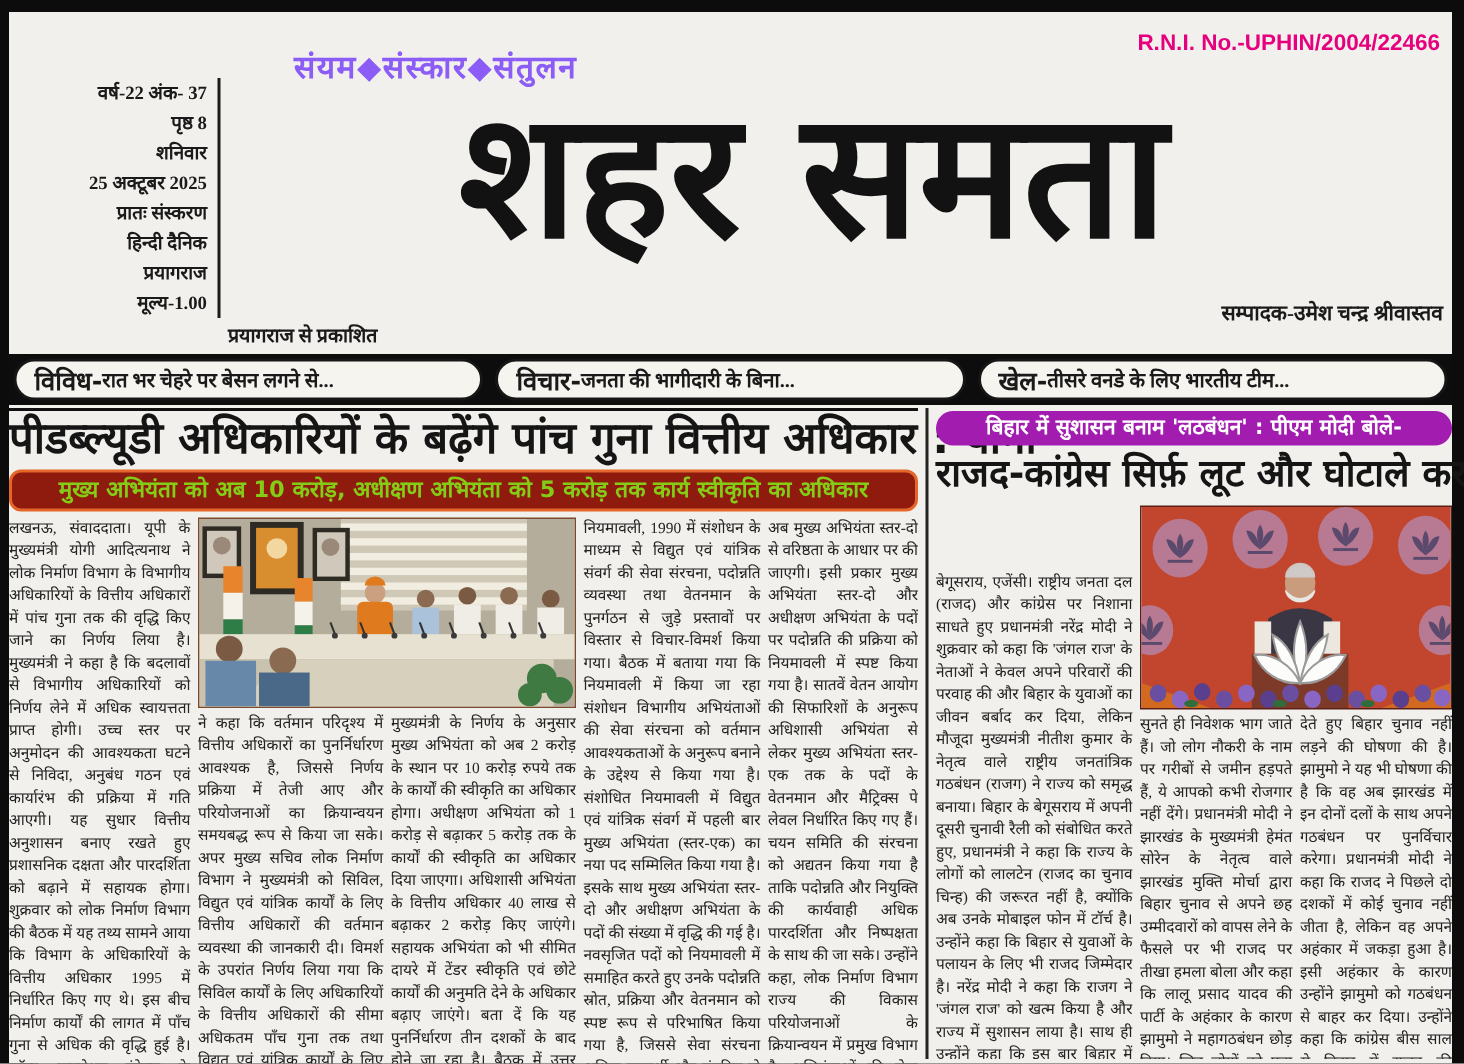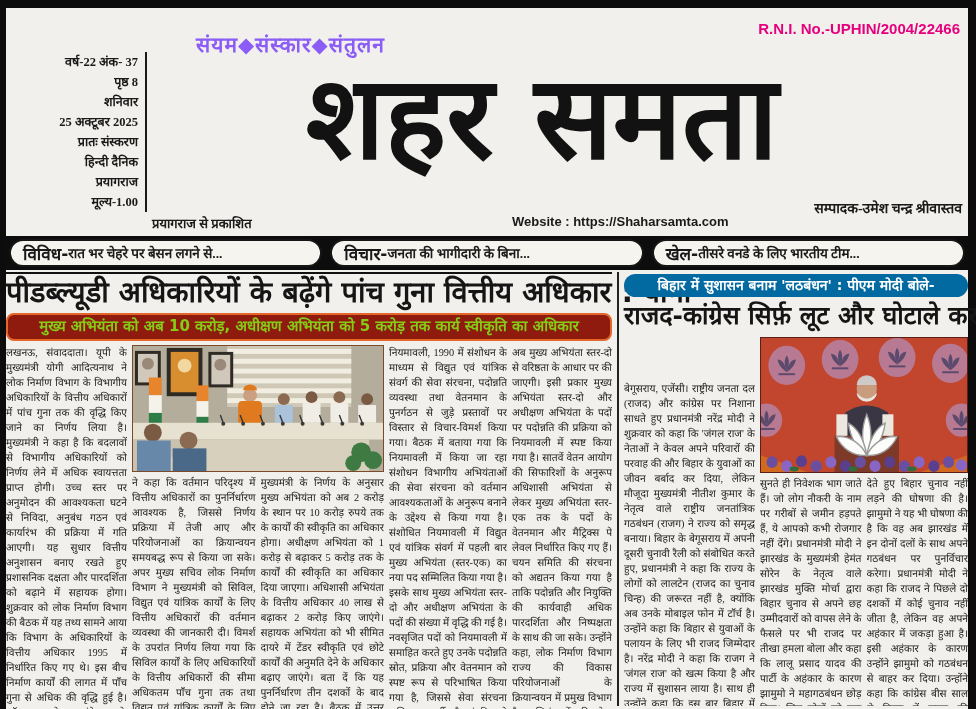--- a/index.html
+++ b/index.html
@@ -37,21 +37,21 @@
   .c1{width:121px;}
   .mid{width:252px;display:flex;flex-direction:column;gap:3px;}
   .midphoto{height:127px;border:1px solid #7a4a2a;box-sizing:border-box;}
   .midcols{flex:1;display:flex;gap:5px;overflow:hidden;}
   .midcols .tcol{flex:1;}
   .c4{width:118px;}
   .c5{flex:1;}
 
   
   .rstory{left:611px;top:264px;width:351px;border-left:2px solid #222;padding-left:5px;box-sizing:border-box;}
-  .kicker{margin-top:2px;height:23px;background:#0369a1;border-radius:12px;color:#fff;font-weight:bold;font-size:14px;text-align:center;line-height:23px;white-space:nowrap;overflow:hidden;font-family:"DejaVu Sans",sans-serif;}
+  .kicker{margin-top:2px;height:23px;background:#a21caf;border-radius:12px;color:#fff;font-weight:bold;font-size:14px;text-align:center;line-height:23px;white-space:nowrap;overflow:hidden;font-family:"DejaVu Sans",sans-serif;}
   .rhead{margin-top:3px;font-size:25px;font-weight:bold;text-align:center;line-height:32px;white-space:nowrap;font-family:"DejaVu Sans",sans-serif;color:#151515;}
   .rbody{margin-top:5px;height:369px;display:flex;gap:5px;}
   .rc1{width:131px;margin-top:44px;}
   .rright{flex:1;display:flex;flex-direction:column;gap:3px;}
   .rphoto{height:136px;border:1px solid #5a2018;box-sizing:border-box;}
   .rcols{flex:1;display:flex;gap:5px;overflow:hidden;}
   .rcols .tcol{flex:1;}
   svg{display:block;}
 </style>
 </head>
@@ -69,21 +69,20 @@
     <div>25 अक्टूबर 2025</div>
     <div>प्रातः संस्करण</div>
     <div>हिन्दी दैनिक</div>
     <div>प्रयागराज</div>
     <div>मूल्य-1.00</div>
   </div>
 
   <div class="abs title">शहर समता</div>
 
   <div class="abs pub">प्रयागराज से प्रकाशित</div>
-  <div class="abs website">Website : https://Shaharsamta.com</div>
   <div class="abs editor">सम्पादक-उमेश चन्द्र श्रीवास्तव</div>
 
   <div class="abs ticker">
     <div class="pill">
       <span class="lbl">विविध-</span>
       <span class="txt">रात भर चेहरे पर बेसन लगने से...</span>
     </div>
     <div class="pill">
       <span class="lbl">विचार-</span>
       <span class="txt">जनता की भागीदारी के बिना...</span>

